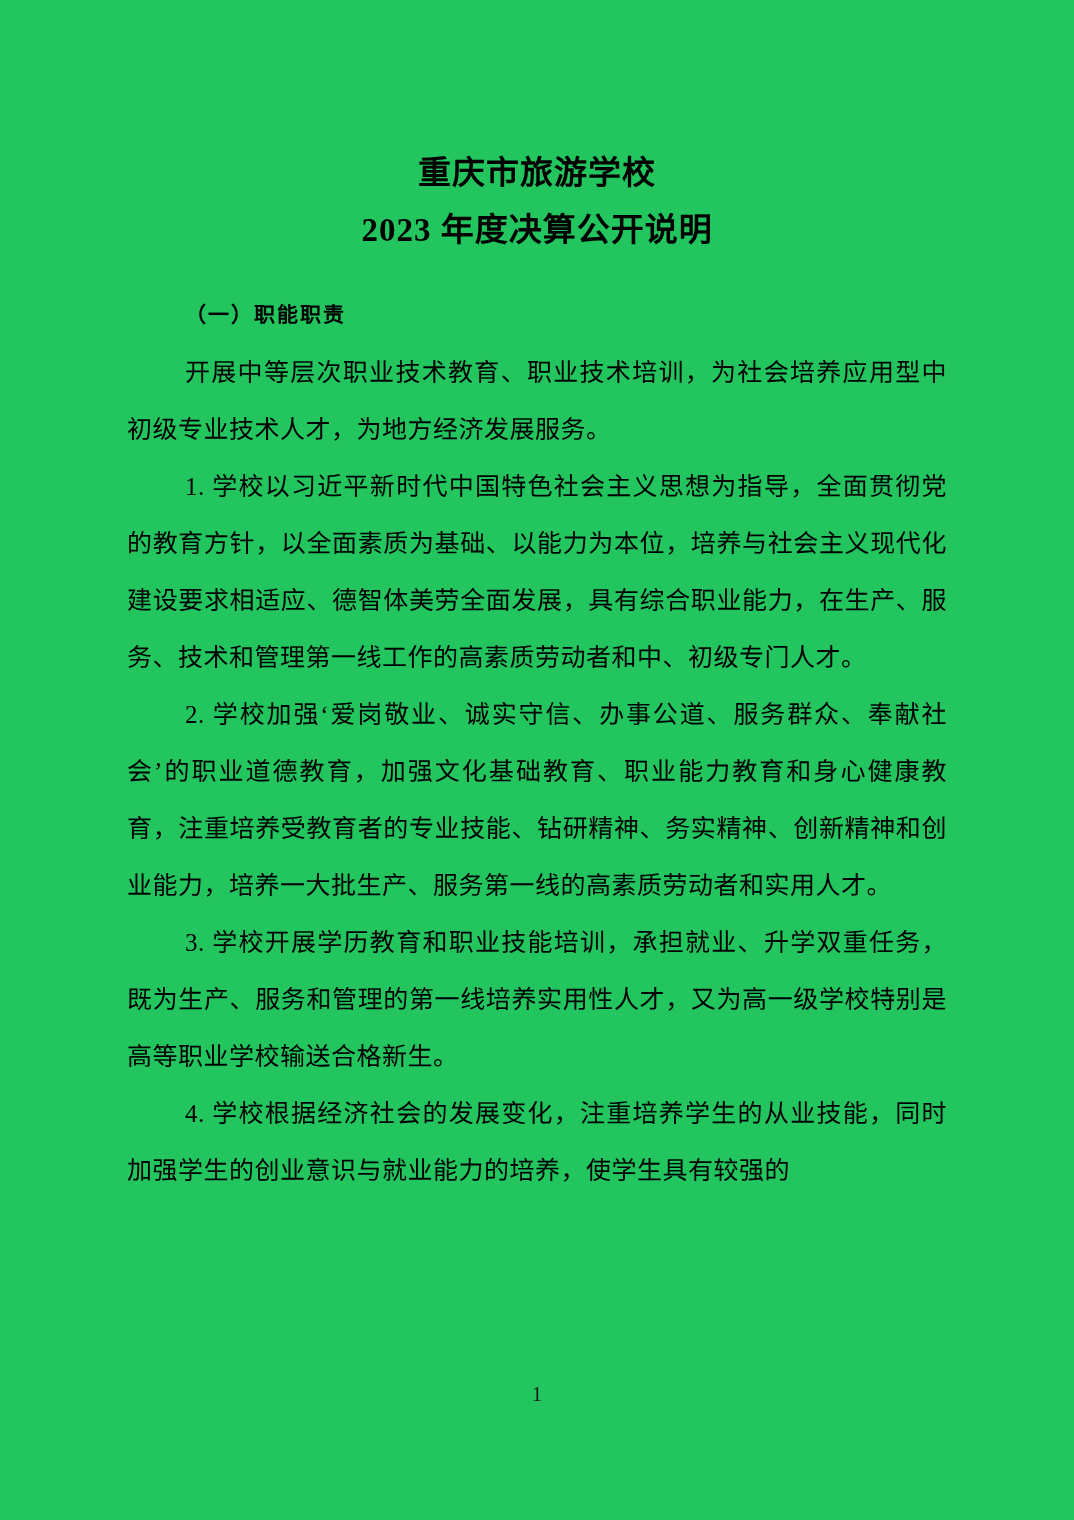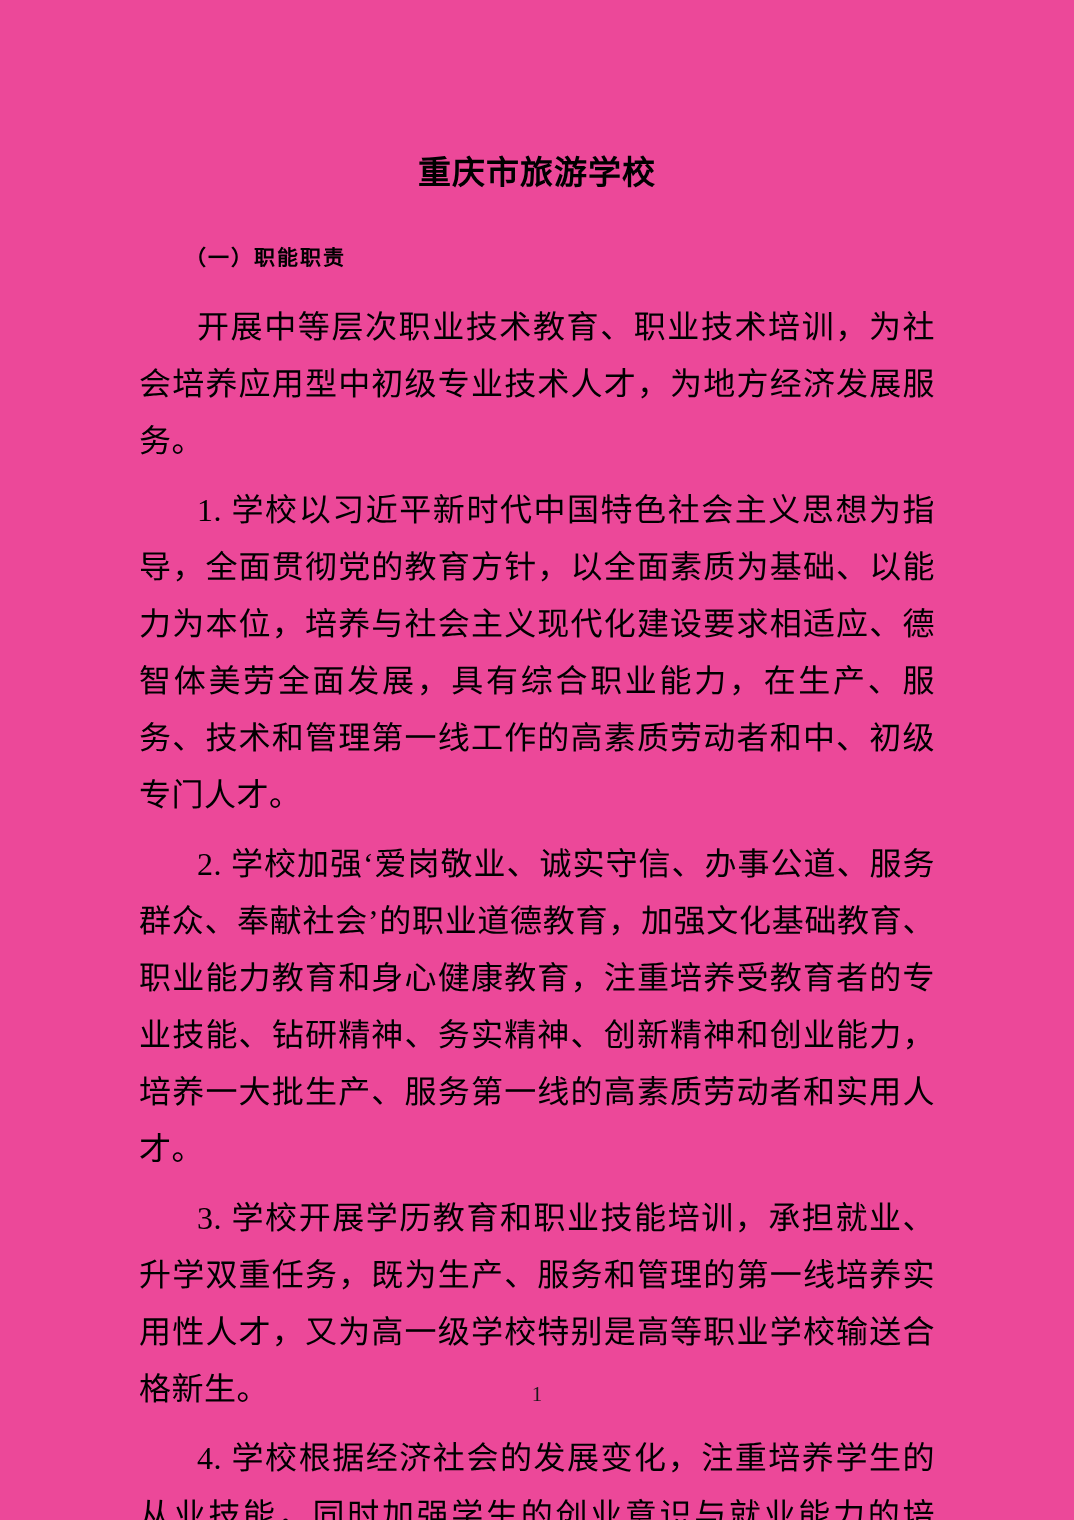--- a/index.html
+++ b/index.html
@@ -5,21 +5,21 @@
   html, body {
     margin: 0;
     padding: 0;
     background: #ffffff;
   }
   .page {
     position: relative;
     width: 1074px;
     height: 1520px;
     margin: 0 auto;
-    background: #ec4899;
+    background: #22c55e;
     color: #000000;
     font-family: "Liberation Serif", "DejaVu Serif", serif;
     overflow: hidden;
     box-sizing: border-box;
   }
   .content {
     position: absolute;
     left: 127px;
     right: 127px;
     top: 145px;
@@ -40,22 +40,22 @@
     text-indent: 58px;
   }
   .heading-2 {
     font-weight: bold;
     font-size: 21px;
     line-height: 57px;
     text-indent: 58px;
     letter-spacing: 2px;
   }
   .para {
-    margin: 12px;
-    font-size: 32px;
+    margin: 0;
+    font-size: 25px;
     line-height: 57px;
     text-align: justify;
     text-indent: 58px;
     letter-spacing: 0.5px;
   }
   .page-number {
     position: absolute;
     left: 0;
     right: 0;
     top: 1380px;
@@ -65,20 +65,21 @@
     color: #1a1a1a;
   }
 </style>
 </head>
 <body>
 
 <div class="page">
   <div class="content">
     <div class="doc-title">
       <div>重庆市旅游学校</div>
+      <div>2023 年度决算公开说明</div>
     </div>
 
     <div class="heading-2">（一）职能职责</div>
 
     <p class="para">开展中等层次职业技术教育、职业技术培训，为社会培养应用型中初级专业技术人才，为地方经济发展服务。</p>
     <p class="para">1. 学校以习近平新时代中国特色社会主义思想为指导，全面贯彻党的教育方针，以全面素质为基础、以能力为本位，培养与社会主义现代化建设要求相适应、德智体美劳全面发展，具有综合职业能力，在生产、服务、技术和管理第一线工作的高素质劳动者和中、初级专门人才。</p>
     <p class="para">2. 学校加强‘爱岗敬业、诚实守信、办事公道、服务群众、奉献社会’的职业道德教育，加强文化基础教育、职业能力教育和身心健康教育，注重培养受教育者的专业技能、钻研精神、务实精神、创新精神和创业能力，培养一大批生产、服务第一线的高素质劳动者和实用人才。</p>
     <p class="para">3. 学校开展学历教育和职业技能培训，承担就业、升学双重任务，既为生产、服务和管理的第一线培养实用性人才，又为高一级学校特别是高等职业学校输送合格新生。</p>
     <p class="para">4. 学校根据经济社会的发展变化，注重培养学生的从业技能，同时加强学生的创业意识与就业能力的培养，使学生具有较强的</p>
   </div>

